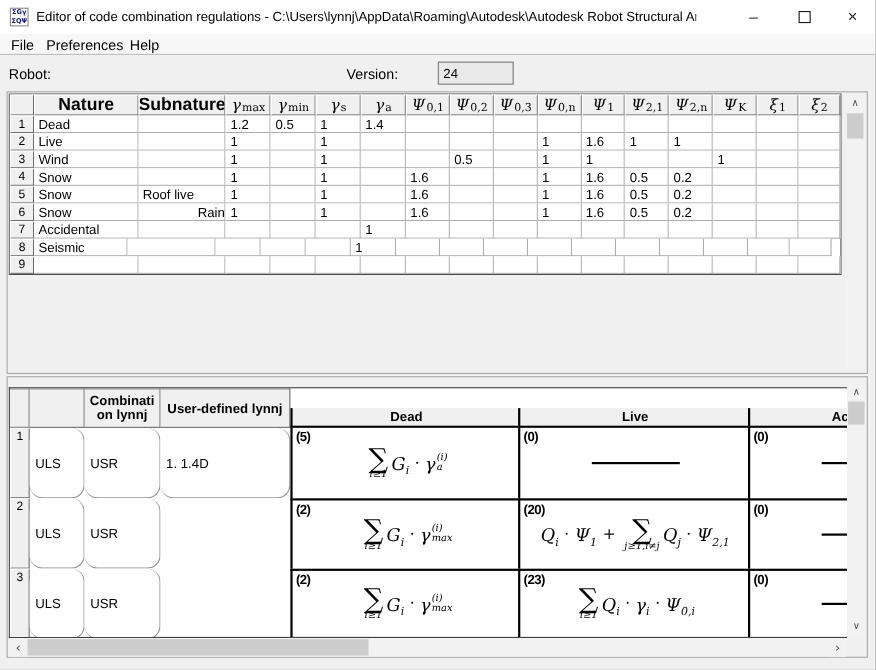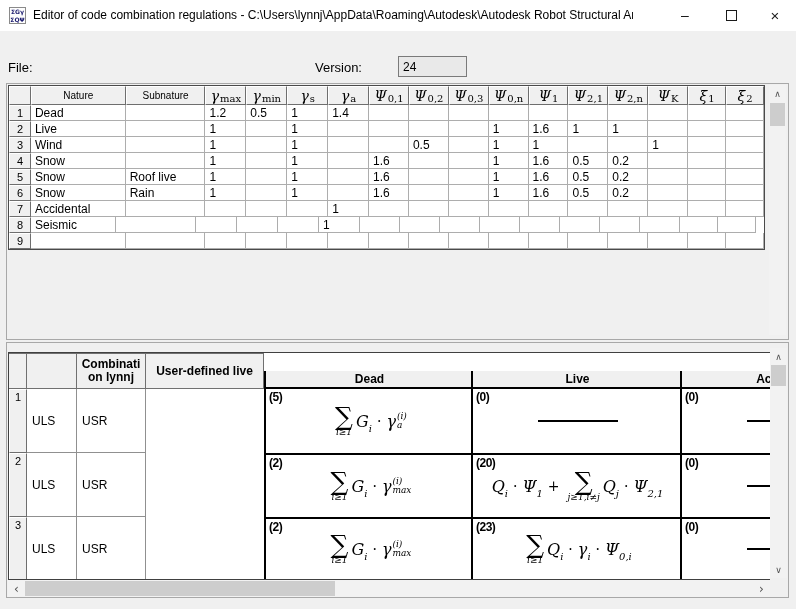--- a/index.html
+++ b/index.html
@@ -25,39 +25,39 @@
        border:1px solid #7a7a7a;padding:2px 4px;}
   #code-input{left:92px;top:56px;width:150px;height:21px;background:#fff;}
   #version-input{left:398px;top:56px;width:69px;height:21px;background:#e9e9e9;}
   
   .pane{background:#f0f0f0;border:1px solid #a8a8a8;}
   
   #nature-table{left:8px;top:85px;width:757px;border:1px solid #4a4a4a;background:#fff;}
   .trow{display:flex;}
   .hcell,.ncell{background:#f0f0f0;border:1px solid;border-color:#ffffff #6e6e6e #6e6e6e #ffffff;
         display:flex;align-items:center;justify-content:center;box-sizing:border-box;overflow:hidden;}
-  .htext{font-weight:normal;font-size:10px;}
+  .htext{font-weight:bold;font-size:16px;}
   .gbase{font:italic 14px "DejaVu Serif",serif;}
   .gsub{font:normal 10px "DejaVu Serif",serif;position:relative;top:3px;margin-left:1px;}
   .ncell{font-size:11px;}
   .dcell{background:#fff;border-right:1px solid #adadad;border-bottom:1px solid #adadad;
         box-sizing:border-box;font-size:12px;padding:1px 0 0 4px;overflow:hidden;white-space:nowrap;}
   
   .sb{background:#f2f2f2;}
   .sbtn{position:absolute;box-sizing:border-box;display:flex;align-items:center;justify-content:center;
         font:9px "DejaVu Sans",sans-serif;color:#505050;background:#f2f2f2;}
   .sthumb{position:absolute;background:#cdcdcd;}
   
   #combo-table{left:8px;top:352px;width:762px;height:228px;overflow:hidden;background:#fff;
         border:1px solid #404040;border-right:none;}
   .lhead{background:#f0f0f0;border:1px solid #707070;border-left:none;display:flex;align-items:center;
         justify-content:center;text-align:center;font-weight:bold;font-size:12px;line-height:13px;
         word-break:break-all;padding:0 3px;}
   .lcell{background:#fff;border-right:1px solid #909090;border-bottom:1px solid #909090;
-        display:flex;align-items:center;font-size:12px;padding:0 5px;line-height:14px;}
+        display:flex;align-items:center;font-size:12px;padding:0 5px;line-height:14px;border-radius:12px;}
   .cncell{background:#f0f0f0;border:1px solid;border-color:#ffffff #6e6e6e #6e6e6e #ffffff;
         font-size:11px;text-align:center;padding-top:1px;}
   .fhead{background:#f0f0f0;border-left:2px solid #000;border-bottom:2px solid #000;overflow:hidden;}
   .fhead .inner{height:100%;display:flex;align-items:center;justify-content:center;
         font-weight:bold;font-size:12px;}
   #loads-head{border-bottom:1px solid #000;border-left:2px solid #000;background:#f0f0f0;overflow:hidden;}
   #loads-head .inner{width:870px;height:100%;display:flex;align-items:center;justify-content:center;
         font-weight:bold;font-size:12px;}
   .fcell{background:#fff;border-left:2px solid #000;overflow:hidden;}
   .fcell.rt{border-top:2px solid #000;}
@@ -90,22 +90,27 @@
       <span>–</span>
     </div>
     <div id="btn-max" class="abs capbtn">
       <span class="maxbox"></span>
     </div>
     <div id="btn-close" class="abs capbtn">
       <span>×</span>
     </div>
   </div>
 
-
-  <span class="abs flabel" style="left:8px;top:60px">File:</span>
+  <div id="menubar" class="abs">
+    <span class="menuitem" style="left:8px">File</span>
+    <span class="menuitem" style="left:40px">Preferences</span>
+    <span class="menuitem" style="left:116px">Help</span>
+  </div>
+
+  <span class="abs flabel" style="left:8px;top:60px">Robot:</span>
   <span class="abs flabel" style="left:315px;top:60px">Version:</span>
   <input id="version-input" class="txt" readonly="" value="24" style="">
 
   <div class="abs pane" style="left:6px;top:83px;width:783px;height:257px"></div>
   <div id="nature-table" class="abs">
       <div class="trow">
         <div class="ncell" style="width: 22px; height: 19px;"></div>
         <div class="hcell" style="width: 95px; height: 19px;">
           <span class="htext">Nature</span>
         </div>
@@ -260,21 +265,21 @@
         <div class="dcell" style="width: 40px; height: 16px;">1.6</div>
         <div class="dcell" style="width: 40px; height: 16px;">0.5</div>
         <div class="dcell" style="width: 40px; height: 16px;">0.2</div>
         <div class="dcell" style="width: 40px; height: 16px;"></div>
         <div class="dcell" style="width: 38px; height: 16px;"></div>
         <div class="dcell" style="width: 38px; height: 16px;"></div>
       </div>
       <div class="trow">
         <div class="ncell" style="width: 22px; height: 16px;">6</div>
         <div class="dcell" style="width: 95px; height: 16px;">Snow</div>
-        <div class="dcell" style="width: 80px; height: 16px;">Rain</div>
+        <div class="dcell" style="width: 80px; height: 16px; text-align: right;">Rain</div>
         <div class="dcell" style="width: 41px; height: 16px;">1</div>
         <div class="dcell" style="width: 41px; height: 16px;"></div>
         <div class="dcell" style="width: 41px; height: 16px;">1</div>
         <div class="dcell" style="width: 41px; height: 16px;"></div>
         <div class="dcell" style="width: 40px; height: 16px;">1.6</div>
         <div class="dcell" style="width: 40px; height: 16px;"></div>
         <div class="dcell" style="width: 40px; height: 16px;"></div>
         <div class="dcell" style="width: 40px; height: 16px;">1</div>
         <div class="dcell" style="width: 40px; height: 16px;">1.6</div>
         <div class="dcell" style="width: 40px; height: 16px;">0.5</div>
@@ -347,33 +352,34 @@
         <span>∧</span>
       </div>
     <div class="sthumb" style="left:1px;top:18px;width:15px;height:23px"></div>
   </div>
 
   <div class="abs pane" style="left:6px;top:342px;width:783px;height:256px"></div>
   <div id="combo-table" class="abs">
       <div class="lhead" style="position: absolute; left: 0px; top: 0px; width: 18px; height: 36px; box-sizing: border-box;"></div>
       <div class="lhead" style="position: absolute; left: 18px; top: 0px; width: 50px; height: 36px; box-sizing: border-box;"></div>
       <div class="lhead" style="position: absolute; left: 68px; top: 0px; width: 69px; height: 36px; box-sizing: border-box;">Combination lynnj</div>
-      <div class="lhead" style="position: absolute; left: 137px; top: 0px; width: 118px; height: 36px; box-sizing: border-box;">User-defined live</div>
+      <div class="lhead" style="position: absolute; left: 137px; top: 0px; width: 118px; height: 36px; box-sizing: border-box;">User-defined lynnj</div>
       <div class="fhead" style="position: absolute; left: 255px; top: 18px; width: 207px; height: 18px; box-sizing: border-box;">
         <div class="inner" style="width: 207px; height: 100%;">Dead</div>
       </div>
       <div class="fhead" style="position: absolute; left: 462px; top: 18px; width: 209px; height: 18px; box-sizing: border-box;">
         <div class="inner" style="width: 209px; height: 100%;">Live</div>
       </div>
       <div class="fhead" style="position: absolute; left: 671px; top: 18px; width: 91px; height: 18px; box-sizing: border-box;">
         <div class="inner" style="width: 209px; height: 100%;">Accidental</div>
       </div>
       <div class="cncell" style="position: absolute; left: 0px; top: 36px; width: 18px; height: 64px; box-sizing: border-box;">1</div>
       <div class="lcell" style="position: absolute; left: 18px; top: 36px; width: 50px; height: 64px; box-sizing: border-box;">ULS</div>
       <div class="lcell" style="position: absolute; left: 68px; top: 36px; width: 69px; height: 64px; box-sizing: border-box;">USR</div>
+      <div class="lcell" style="position: absolute; left: 137px; top: 36px; width: 118px; height: 64px; box-sizing: border-box;">1. 1.4D</div>
       <div class="fcell" style="position: absolute; left: 255px; top: 36px; width: 207px; height: 64px; box-sizing: border-box;">
         <div class="fwrap" style="width: 207px;">
           <span class="fcount">(5)</span>
           <span class="msum">
             <span class="sigma">∑</span>
             <span class="slim">i≥1</span>
           </span>
           <span class="mv">
             <span class="mvb">G</span>
             <span class="msb">i</span>

